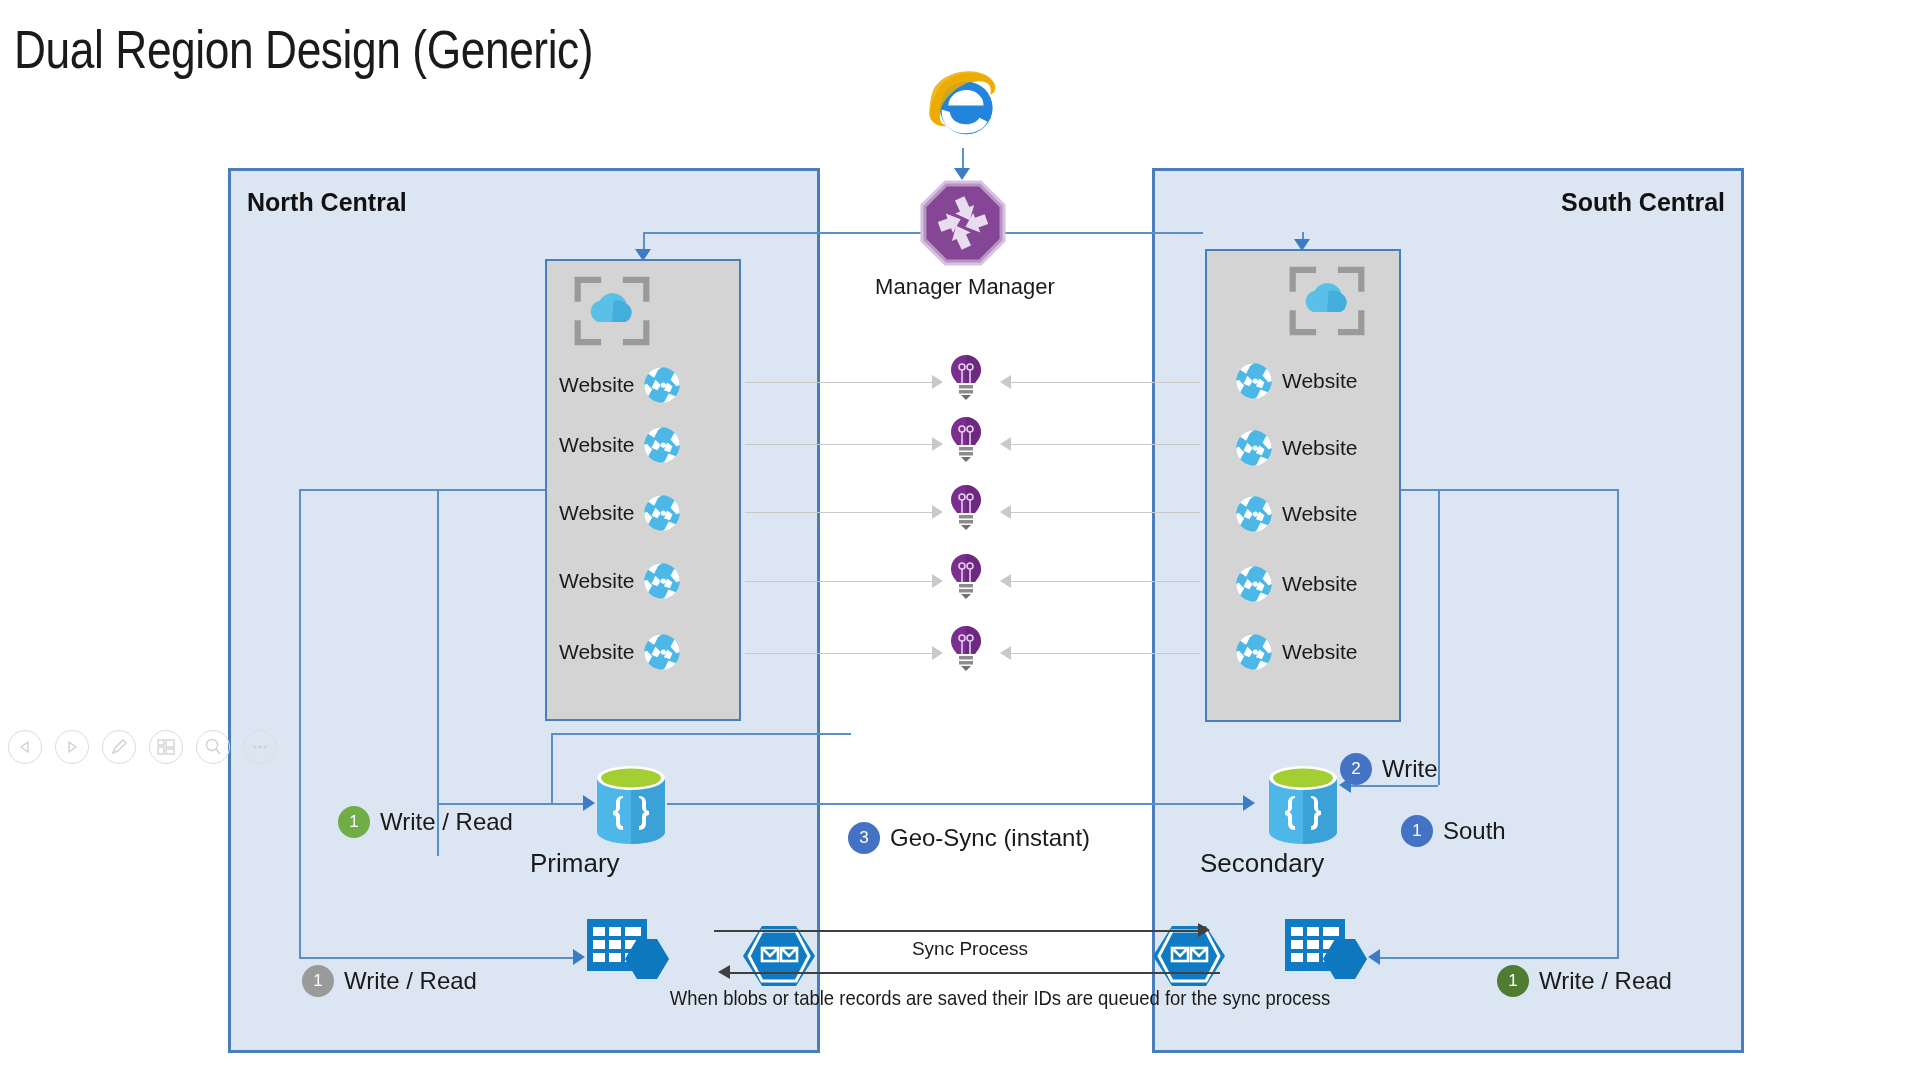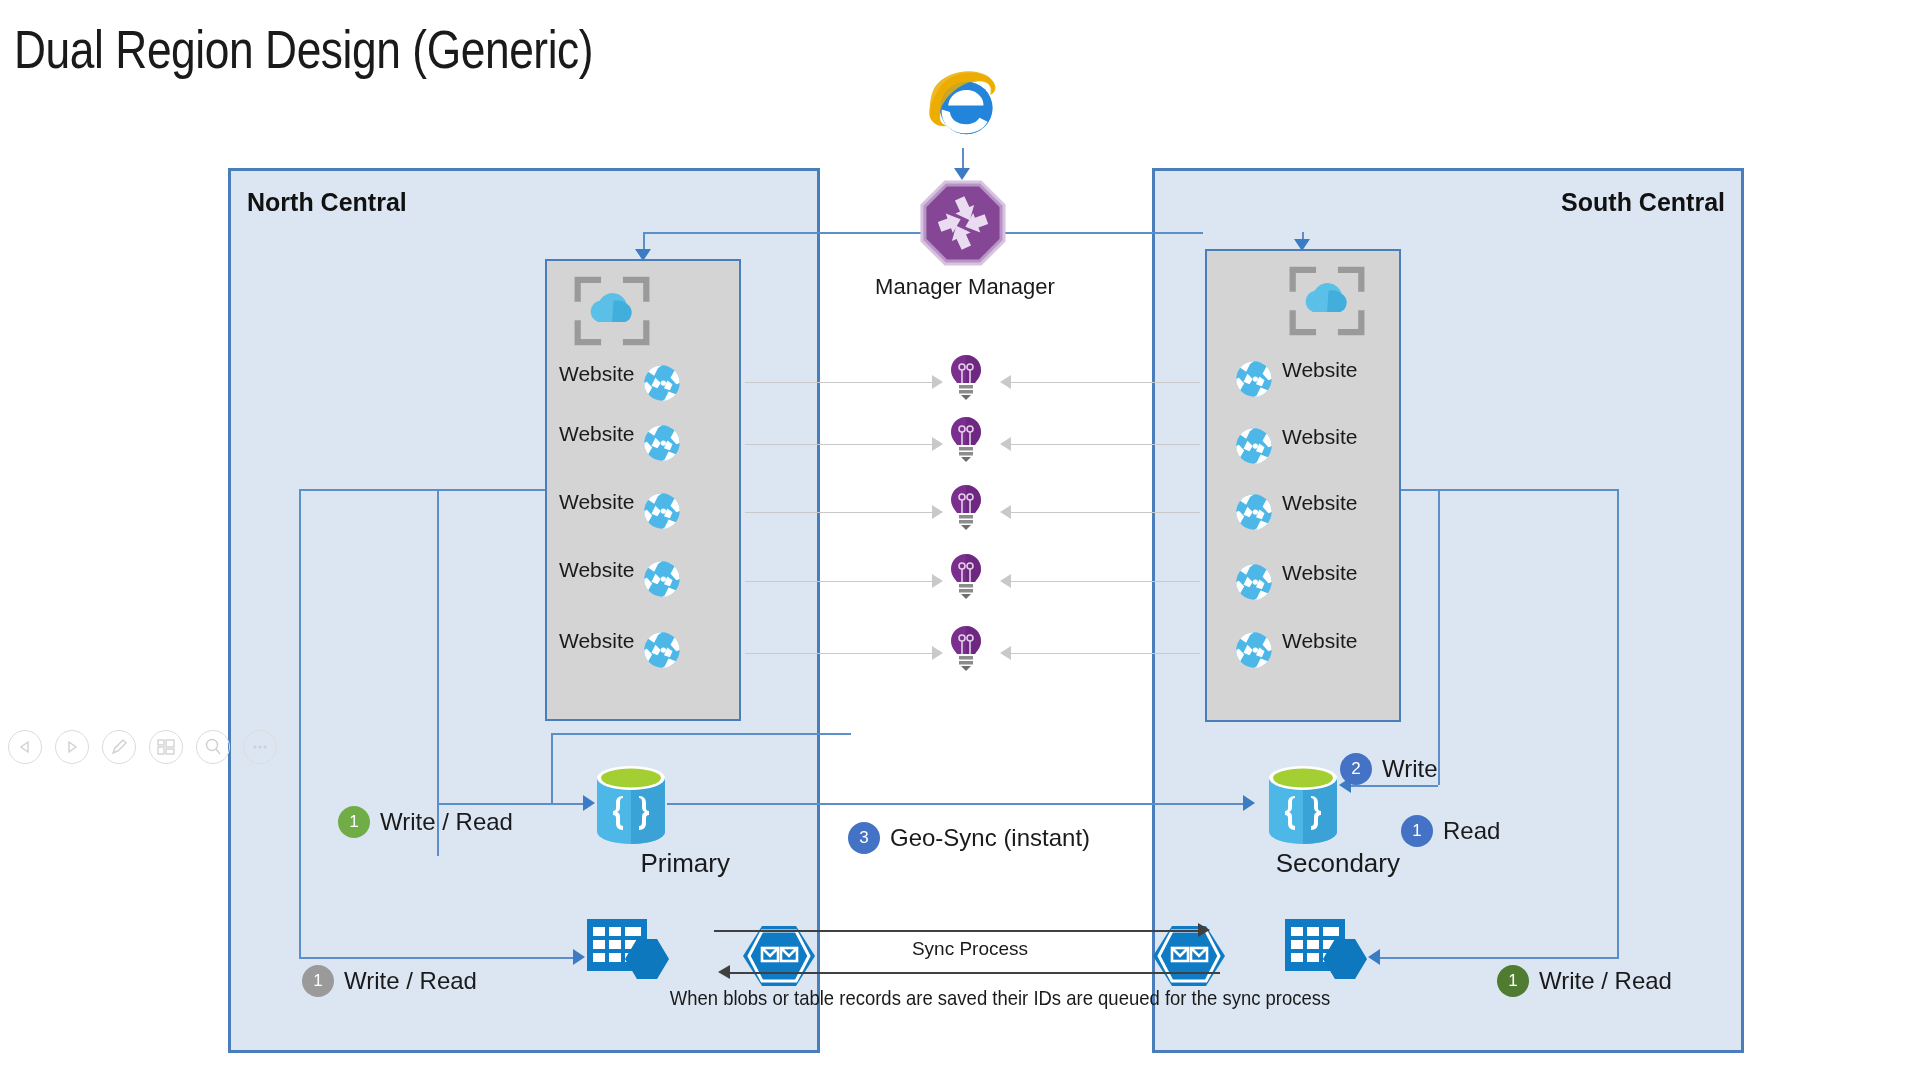--- a/index.html
+++ b/index.html
@@ -48,21 +48,21 @@
   #rg-south { left: 1205px; top: 249px; width: 196px; height: 473px; }
 
   
   .cloud-icon { position: absolute; width: 78px; height: 72px; }
   #cloud-north { left: 573px; top: 275px; }
   #cloud-south { left: 1288px; top: 265px; }
 
   
   .site-row {
     position: absolute; height: 46px;
-    display: flex; gap: 7px;
+    display: flex; align-items: center; gap: 7px;
     white-space: nowrap;
   }
   .site-label { font-size: 21px; color: #1a1a1a; }
   .globe { width: 42px; height: 42px; flex: 0 0 42px; }
 
   
   .bulb { position: absolute; width: 34px; height: 46px; }
 
   
   .hline {
@@ -115,21 +115,21 @@
     position: absolute; left: 820px; top: 274px; width: 290px;
     text-align: center; font-size: 22px; color: #1a1a1a;
   }
 
   
   .db { position: absolute; width: 72px; height: 86px; }
   #db-primary { left: 595px; top: 762px; }
   #db-secondary { left: 1267px; top: 762px; }
   .db-label {
     position: absolute; font-size: 26px; color: #1a1a1a;
-    text-align: right; white-space: nowrap;
+    text-align: left; white-space: nowrap;
   }
   #db-primary-label { left: 530px; top: 848px; width: 200px; }
   #db-secondary-label { left: 1200px; top: 848px; width: 200px; }
 
   
   .storage { position: absolute; width: 86px; height: 76px; }
   #storage-north { left: 585px; top: 917px; }
   #storage-south { left: 1283px; top: 917px; }
   .queue { position: absolute; width: 74px; height: 62px; }
   #queue-north { left: 742px; top: 925px; }
@@ -593,21 +593,21 @@
   <div class="badge-row" style="left:848px; top:822px;">
     <span class="badge" style="background:#4472c4;">3</span>
     <span class="badge-text">Geo-Sync (instant)</span>
   </div>
   <div class="badge-row" style="left:1340px; top:753px;">
     <span class="badge" style="background:#4472c4;">2</span>
     <span class="badge-text">Write</span>
   </div>
   <div class="badge-row" style="left:1401px; top:815px;">
     <span class="badge" style="background:#4472c4;">1</span>
-    <span class="badge-text">Read</span>
+    <span class="badge-text">South</span>
   </div>
   <div class="badge-row" style="left:302px; top:965px;">
     <span class="badge" style="background:#9a9a9a;">1</span>
     <span class="badge-text">Write / Read</span>
   </div>
   <div class="badge-row" style="left:1497px; top:965px;">
     <span class="badge" style="background:#4f7c30;">1</span>
     <span class="badge-text">Write / Read</span>
   </div>
 

